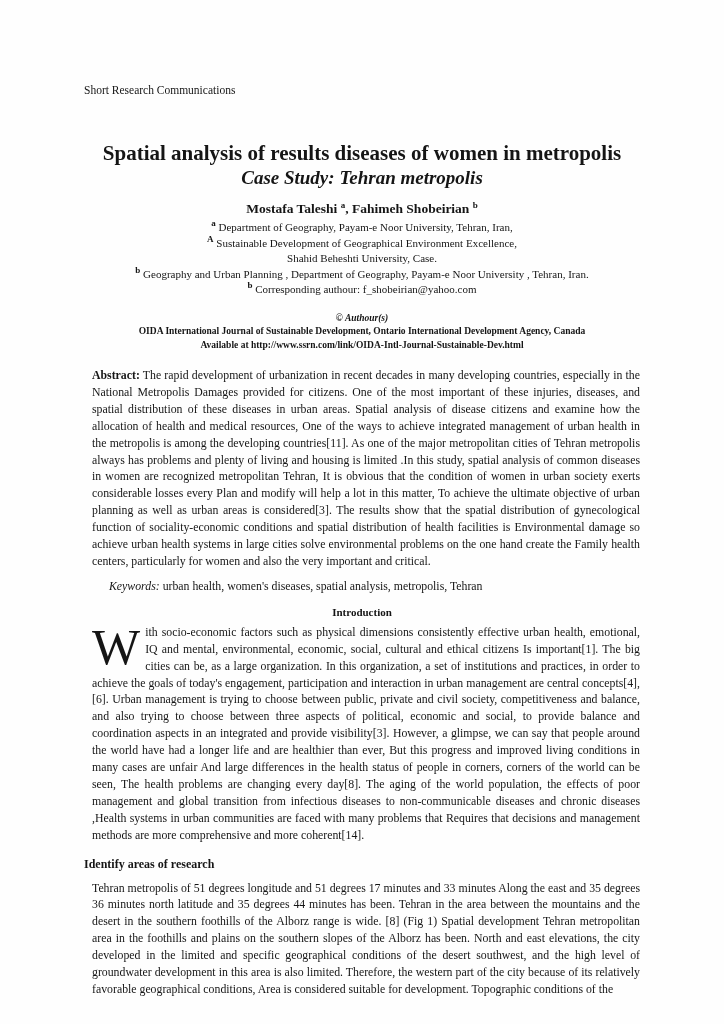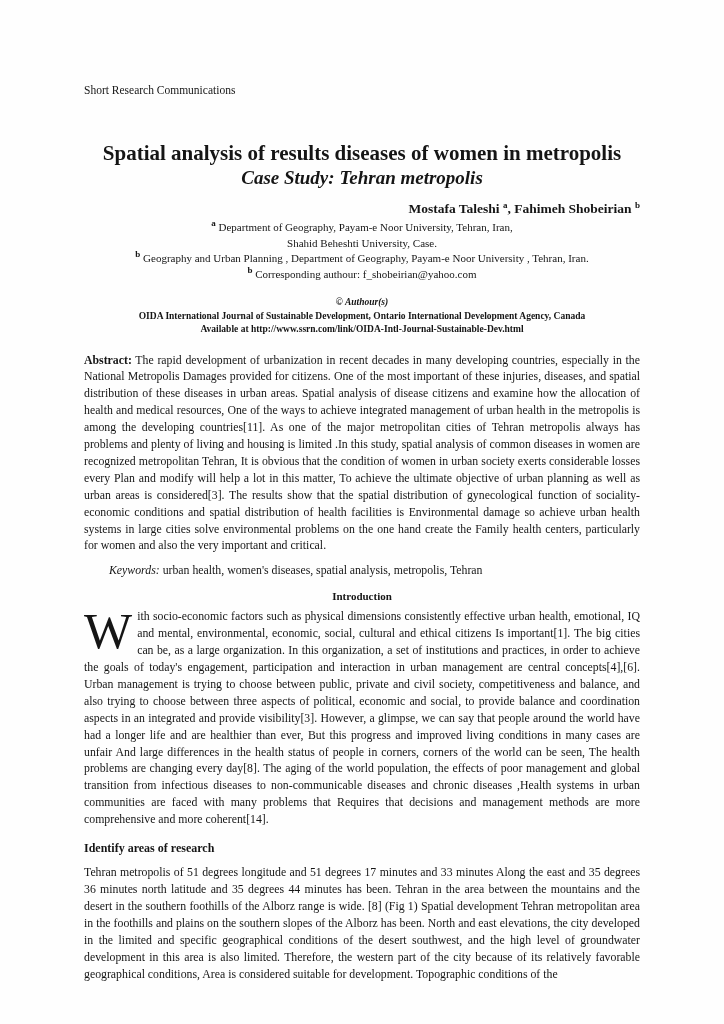--- a/index.html
+++ b/index.html
@@ -27,21 +27,21 @@
     line-height: 1.25;
   }
   .paper-subtitle {
     font-size: 19px;
     font-weight: bold;
     font-style: italic;
     line-height: 1.25;
     margin-bottom: 11px;
   }
   .authors {
-    text-align: right;
+    text-align: center;
     font-size: 13.5px;
     font-weight: bold;
     margin-bottom: 3px;
   }
   .authors sup, .affil sup {
     font-size: 9px;
     font-weight: bold;
     vertical-align: super;
     line-height: 0;
   }
@@ -55,20 +55,21 @@
     margin-top: 14px;
     font-size: 9.5px;
     font-weight: bold;
     line-height: 13.5px;
   }
   .imprint .copyright { font-style: italic; }
   .body-text {
     font-size: 11.8px;
     line-height: 16.9px;
     text-align: justify;
+    margin-left: 8px;
   }
   .abstract { margin-top: 15px; }
   .keywords {
     margin-top: 8px;
     font-size: 11.8px;
     line-height: 16.9px;
   }
   .keywords .kw-label { font-weight: normal; font-style: italic; margin-left: 25px; }
   .section-heading-centered {
     margin-top: 11px;
@@ -100,20 +101,21 @@
 
   <div class="title-block">
     <div class="paper-title">Spatial analysis of results diseases of women in metropolis</div>
     <div class="paper-subtitle">Case Study: Tehran metropolis</div>
   </div>
 
   <div class="authors"><span>Mostafa Taleshi</span> <sup>a</sup><span>, Fahimeh Shobeirian</span> <sup>b</sup></div>
 
   <div class="affil-block">
     <div class="affil"><sup>a</sup><span> Department of Geography, Payam-e Noor University, Tehran, Iran,</span></div>
+    <div class="affil"><sup>A</sup><span> Sustainable Development of Geographical Environment Excellence,</span></div>
     <div class="affil"><sup></sup><span>Shahid Beheshti University, Case.</span></div>
     <div class="affil"><sup>b</sup><span> Geography and Urban Planning , Department of Geography, Payam-e Noor University , Tehran, Iran.</span></div>
     <div class="affil"><sup>b</sup><span> Corresponding authour: f_shobeirian@yahoo.com</span></div>
   </div>
 
   <div class="imprint">
     <div class="copyright">© Authour(s)</div>
     <div>OIDA International Journal of Sustainable Development, Ontario International Development Agency, Canada</div>
     <div>Available at http://www.ssrn.com/link/OIDA-Intl-Journal-Sustainable-Dev.html</div>
   </div>

